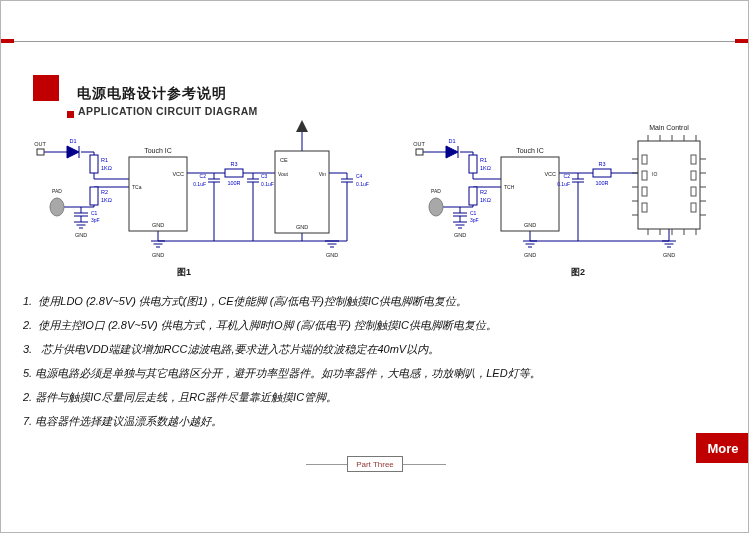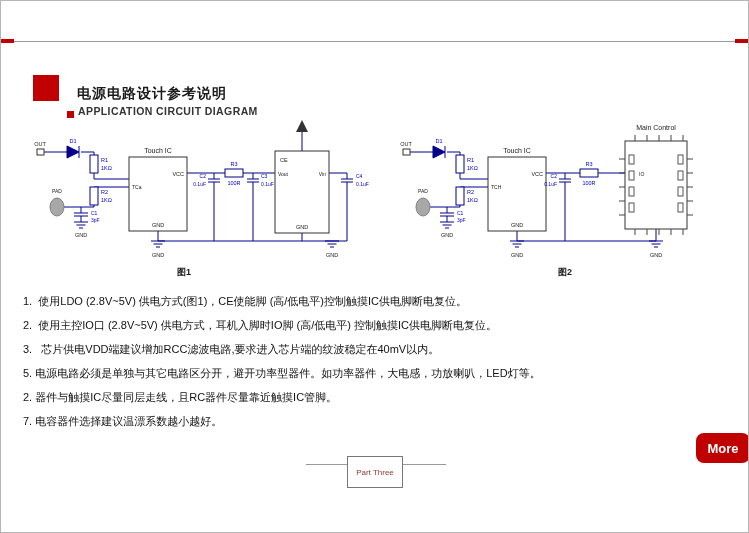--- a/index.html
+++ b/index.html
@@ -9,39 +9,39 @@
 
   .top-rule { position:absolute; left:0; top:40px; width:749px; height:1px; background:#9a9a9a; }
   .top-red-left  { position:absolute; left:0;  top:38px; width:13px; height:4px; background:#c00000; }
   .top-red-right { position:absolute; right:0; top:38px; width:13px; height:4px; background:#c00000; }
 
   .title-square { position:absolute; left:32px; top:74px; width:26px; height:26px; background:#c00000; }
   .page-title { position:absolute; left:76px; top:71px; font-size:14px; font-weight:bold; color:#1a1a1a; letter-spacing:1px; white-space:nowrap;margin-top:13px; }
   .subtitle-square { position:absolute; left:66px; top:110px; width:7px; height:7px; background:#c00000; }
   .subtitle { position:absolute; left:77px; top:104px; font-size:10.5px; font-weight:bold; color:#333; letter-spacing:0.4px; white-space:nowrap; }
 
-  .figures { position:absolute; left:28px; top:114px; display:flex; gap:6px; }
+  .figures { position:absolute; left:28px; top:114px; display:flex; gap:19px; }
   svg text { font-family:"Liberation Sans","DejaVu Sans",sans-serif; }
   .f5  { font-size:5px; }
   .f55 { font-size:5.5px; }
   .f7  { font-size:7px; }
   .f9  { font-size:9px; font-weight:bold; }
   .mid { text-anchor:middle; }
   .end { text-anchor:end; }
   .blue { fill:#0000cc; }
   .dark { fill:#1a1a1a; }
 
-  .notes { position:absolute; left:22px; top:293px; width:710px; }
+  .notes { position:absolute; left:22px; top:293px; width:710px;font-style:italic; }
   .note { font-size:11px; color:#111; margin-bottom:9px; white-space:pre; }
 
   .footer-line { position:absolute; left:305px; top:463px; width:140px; height:1px; background:#999; }
-  .part-box { position:absolute; left:346px; top:455px; width:56px; height:32px; background:#fff; border:1px solid #777;
+  .part-box { position:absolute; left:346px; top:455px; width:56px; height:16px; background:#fff; border:1px solid #777;
               color:#943634; font-size:8px; display:flex; align-items:center; justify-content:center; white-space:nowrap; }
   .more-btn { position:absolute; left:695px; top:432px; width:54px; height:30px; background:#c00000; color:#fff;
-              font-size:13px; font-weight:bold; display:flex; align-items:center; justify-content:center; cursor:pointer;border-radius:8px; }
+              font-size:13px; font-weight:bold; display:flex; align-items:center; justify-content:center; cursor:pointer; }
 </style>
 </head>
 <body>
 
 <div class="page">
 
   <div class="top-rule"></div>
   <div class="top-red-left"></div>
   <div class="top-red-right"></div>
 

